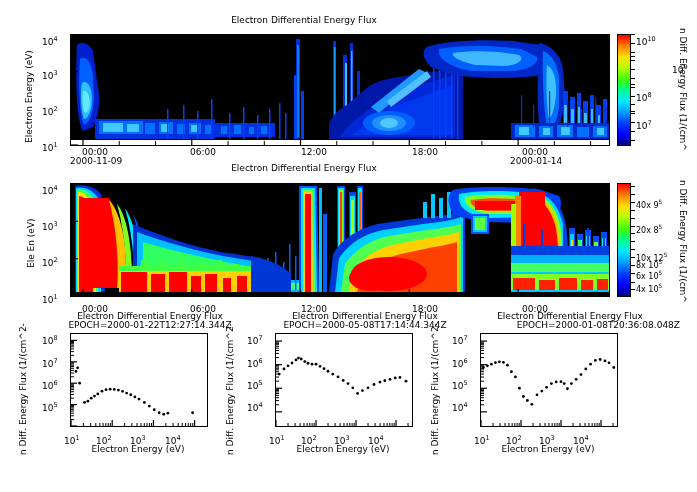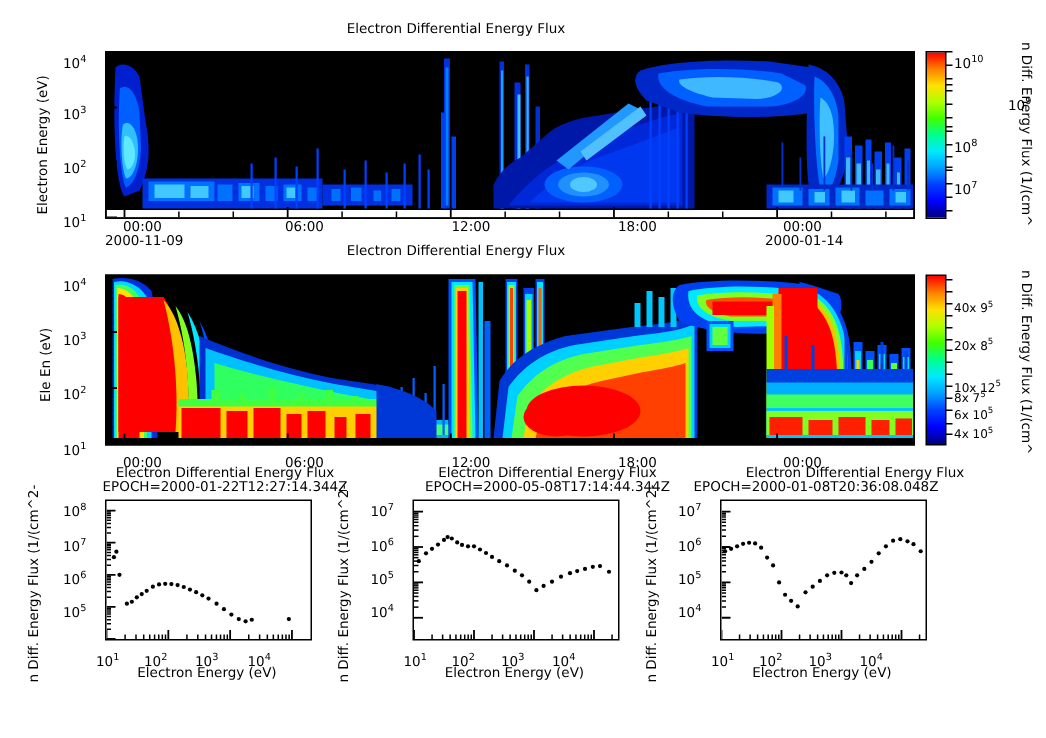--- a/index.html
+++ b/index.html
@@ -481,21 +481,21 @@
 <div class="abs" style="left:636px;top:193px;">
   <span class="tickm"><span>40x 9</span><sup>5</sup></span>
 </div>
 <div class="abs" style="left:636px;top:218px;">
   <span class="tickm"><span>20x 8</span><sup>5</sup></span>
 </div>
 <div class="abs" style="left:636px;top:246px;">
   <span class="tickm"><span>10x 12</span><sup>5</sup></span>
 </div>
 <div class="abs" style="left:636px;top:253px;">
-  <span class="tickm"><span>8x 7</span><sup>5</sup></span>
+  <span class="tickm"><span>8x 10</span><sup>5</sup></span>
 </div>
 <div class="abs" style="left:636px;top:264px;">
   <span class="tickm"><span>6x 10</span><sup>5</sup></span>
 </div>
 <div class="abs" style="left:636px;top:277px;">
   <span class="tickm"><span>4x 10</span><sup>5</sup></span>
 </div>
 <div class="abs" style="left:688px;top:180px;">
   <div class="vlabel" style="transform:rotate(90deg);">n Diff. Energy Flux (1/(cm^</div>
 </div>
@@ -744,21 +744,21 @@
 </div>
 <div class="abs" style="left:334px;top:429px;">
   <span class="tick"><span>10</span><sup>3</sup></span>
 </div>
 <div class="abs" style="left:368px;top:429px;">
   <span class="tick"><span>10</span><sup>4</sup></span>
 </div>
 <div class="abs ttl" style="left:275px;top:444px;width:136px;text-align:center;">Electron Energy (eV)</div>
 
 <div class="abs ttl" style="left:460px;top:311px;width:220px;text-align:center;">Electron Differential Energy Flux</div>
-<div class="abs ttl" style="left:434px;top:320px;width:220px;text-align:center;">EPOCH=2000-01-08T20:36:08.048Z</div>
+<div class="abs ttl" style="left:460px;top:320px;width:220px;text-align:right;">EPOCH=2000-01-08T20:36:08.048Z</div>
 <div class="abs" style="left:430px;top:455px;">
   <div class="vlabel" style="transform:rotate(-90deg);">n Diff. Energy Flux (1/(cm^2-</div>
 </div>
 <div class="axbox" style="left:480px;top:333px;width:136px;height:92px;">
   <svg class="sp-cv" viewBox="0 0 136 92" preserveAspectRatio="none" id="sp2">
       <circle cx="2.40" cy="33.50" r="1.4" fill="#000"></circle>
       <circle cx="6.40" cy="31.85" r="1.4" fill="#000"></circle>
       <circle cx="10.40" cy="30.19" r="1.4" fill="#000"></circle>
       <circle cx="14.40" cy="28.54" r="1.4" fill="#000"></circle>
       <circle cx="18.40" cy="27.84" r="1.4" fill="#000"></circle>

